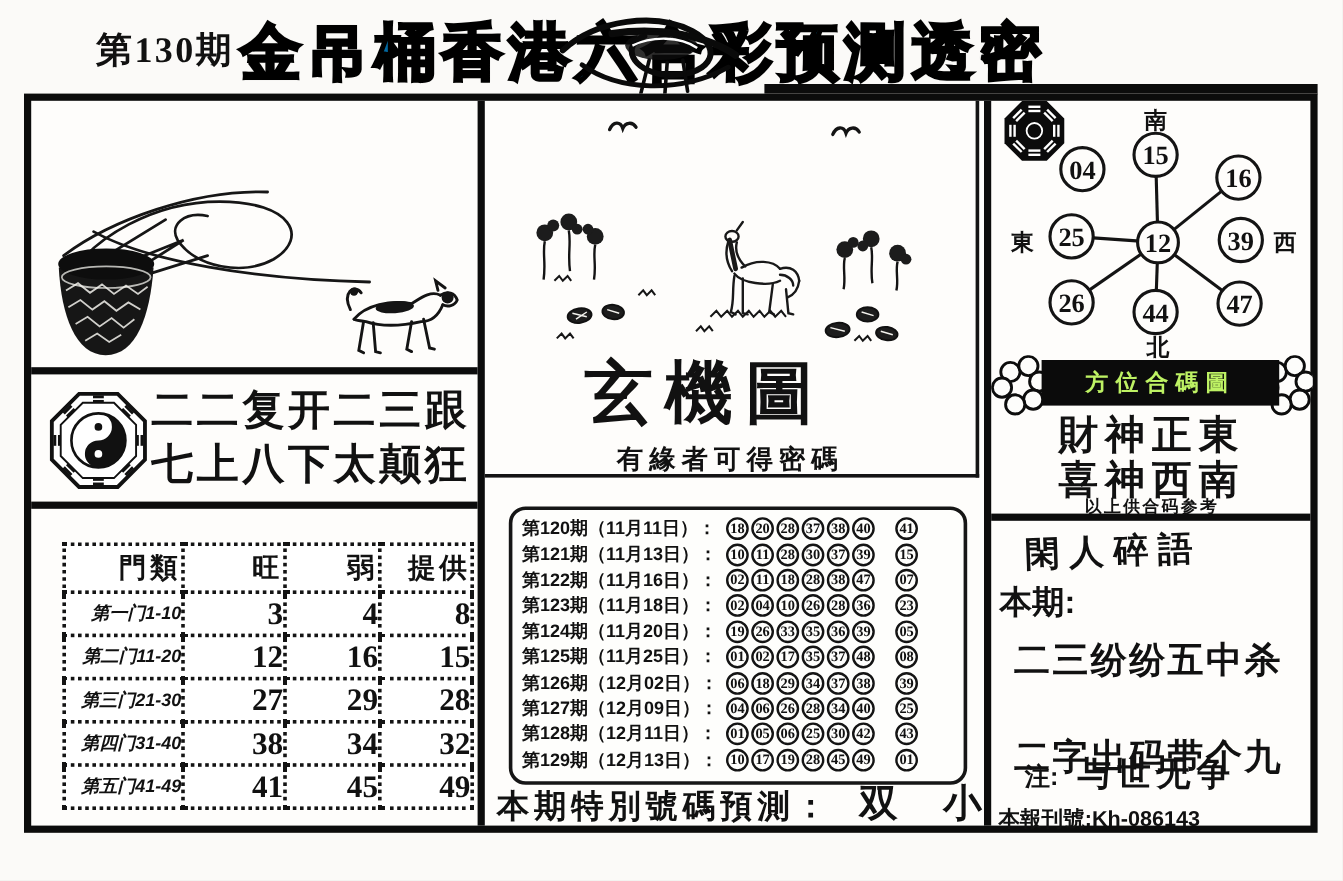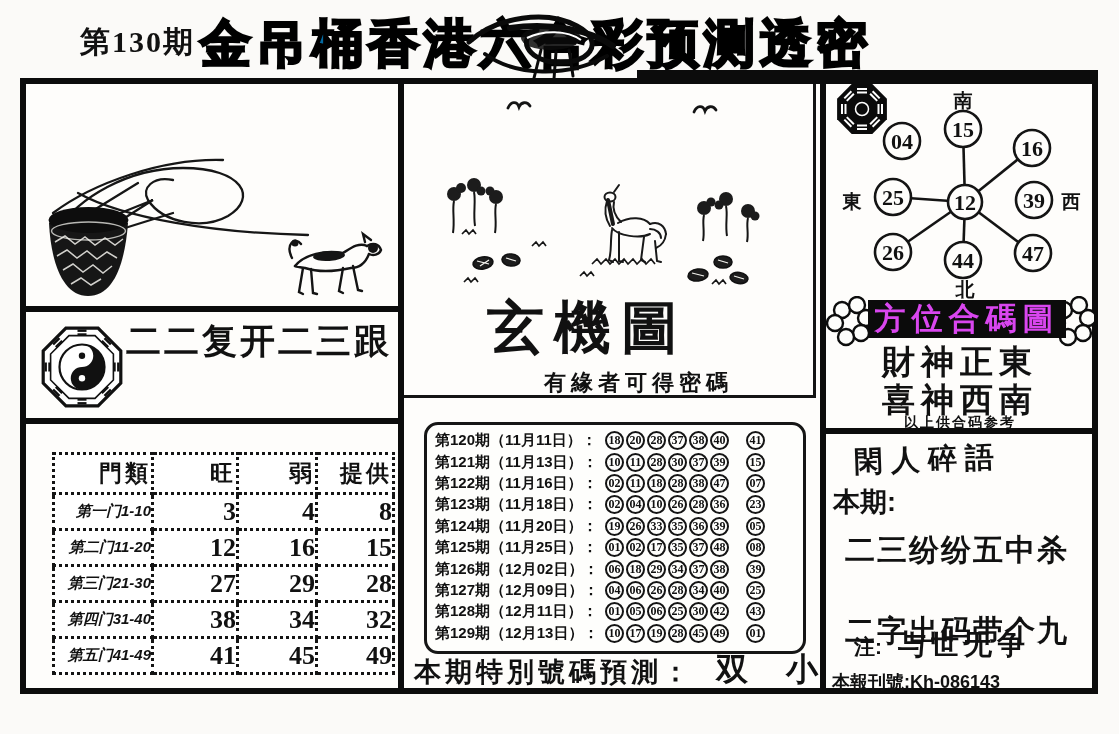--- a/index.html
+++ b/index.html
@@ -27,36 +27,36 @@
   table.gate-table{left:52px;top:452px;border-collapse:collapse;table-layout:fixed;position:absolute;background:#fff;}
   .gate-table th,.gate-table td{border:3px dotted #141414;text-align:right;vertical-align:middle;padding:0;}
   .gate-table th{height:37px;font-size:23px;font-weight:700;letter-spacing:3px;}
   .gate-table td.cat{font-size:15px;font-weight:900;height:33px;font-style:italic;}
   .gate-table td.val{font-family:"Liberation Serif","DejaVu Serif",serif;font-size:26px;font-weight:700;}
   .c0{width:96px}.c1{width:82px}.c2{width:76px}.c3{width:74px}
 
   
   .mystery-box{left:404px;top:84px;width:409px;height:311px;border-right:3px solid #141414;border-bottom:3px solid #141414;}
   .mystery-title{left:404px;top:290px;width:367px;text-align:center;font-size:57px;font-weight:700;letter-spacing:10px;}
-  .mystery-caption{left:404px;top:368px;width:409px;text-align:center;font-size:22px;font-weight:700;letter-spacing:5px;padding-left:30px;}
+  .mystery-caption{left:404px;top:368px;width:409px;text-align:center;font-size:22px;font-weight:700;letter-spacing:5px;}
   .results-panel{left:424px;top:422px;width:360px;height:216px;border:3px solid #161616;border-radius:14px;
                  padding:5px 8px;background:#fefefc;}
   .result-row{display:flex;align-items:center;height:21.4px;white-space:nowrap;}
   .r-label{width:170px;font-size:15px;font-weight:700;letter-spacing:0;}
   .num{box-sizing:border-box;width:19px;height:19px;border:2px solid #141414;border-radius:50%;
        font-family:"Liberation Serif","DejaVu Serif",serif;font-size:12px;font-weight:700;line-height:15px;
        text-align:center;margin-right:2px;flex:none;}
   .num.special{margin-left:15px;}
   .prediction-label{left:414px;top:654px;font-size:27px;font-weight:700;letter-spacing:4px;}
   .pred-v1{left:716px;top:648px;font-size:32px;font-weight:600;}
   .pred-v2{left:786px;top:648px;font-size:32px;font-weight:600;}
 
   
-  .banner{left:868px;top:300px;width:198px;height:38px;background:#0b0b0b;color:#d946ef;display:flex;
-          align-items:center;justify-content:center;font-size:31px;font-weight:900;letter-spacing:6px;}
+  .banner{left:868px;top:300px;width:198px;height:38px;background:#0b0b0b;color:#bef264;display:flex;
+          align-items:center;justify-content:center;font-size:19px;font-weight:900;letter-spacing:6px;}
   .fortune1{left:828px;top:340px;width:264px;text-align:center;font-size:33px;font-weight:700;letter-spacing:6px;}
   .fortune2{left:828px;top:378px;width:264px;text-align:center;font-size:33px;font-weight:700;letter-spacing:6px;}
   .ref-note{left:828px;top:414px;width:264px;text-align:center;font-size:14px;font-weight:900;letter-spacing:2px;}
   .gossip{left:854px;top:440px;font-size:29px;font-weight:700;letter-spacing:8px;transform:rotate(-2deg);}
   .issue-heading{left:833px;top:484px;font-size:27px;font-weight:900;}
   .verse1{left:845px;top:530px;font-size:30px;font-weight:700;letter-spacing:2px;white-space:nowrap;}
   .verse2{left:845px;top:580px;font-size:30px;font-weight:700;letter-spacing:2px;white-space:nowrap;margin-top:31px;}
   .note-row{left:854px;top:626px;display:flex;align-items:baseline;gap:16px;}
   .note-label{font-size:21px;font-weight:900;}
   .note-text{font-family:"Liberation Serif","DejaVu Serif",serif;font-size:28px;font-weight:700;letter-spacing:5px;}
@@ -162,20 +162,21 @@
           <rect x="39.5" y="7.5" width="9" height="2.4"></rect>
           <rect x="39.5" y="11.3" width="9" height="2.4"></rect>
         </g>
     </g>
     <circle cx="44" cy="45" r="22.5" fill="#fff" stroke="#111" stroke-width="2.2"></circle>
     <path d="M44,22.5 a22.5,22.5 0 0 1 0,45 a11.25,11.25 0 0 1 0,-22.5 a11.25,11.25 0 0 0 0,-22.5 z" fill="#111"></path>
     <circle cx="44" cy="56.25" r="3.2" fill="#fff"></circle>
     <circle cx="44" cy="33.75" r="3.2" fill="#111"></circle>
   </svg>
   <div class="abs slogan1 serif">二二复开二三跟</div>
+  <div class="abs slogan2 serif">七上八下太颠狂</div>
 
   <table class="gate-table sans">
     <thead>
       <tr>
         <th class="c0">門類</th>
         <th class="c1">旺</th>
         <th class="c2">弱</th>
         <th class="c3">提供</th>
       </tr>
     </thead>

